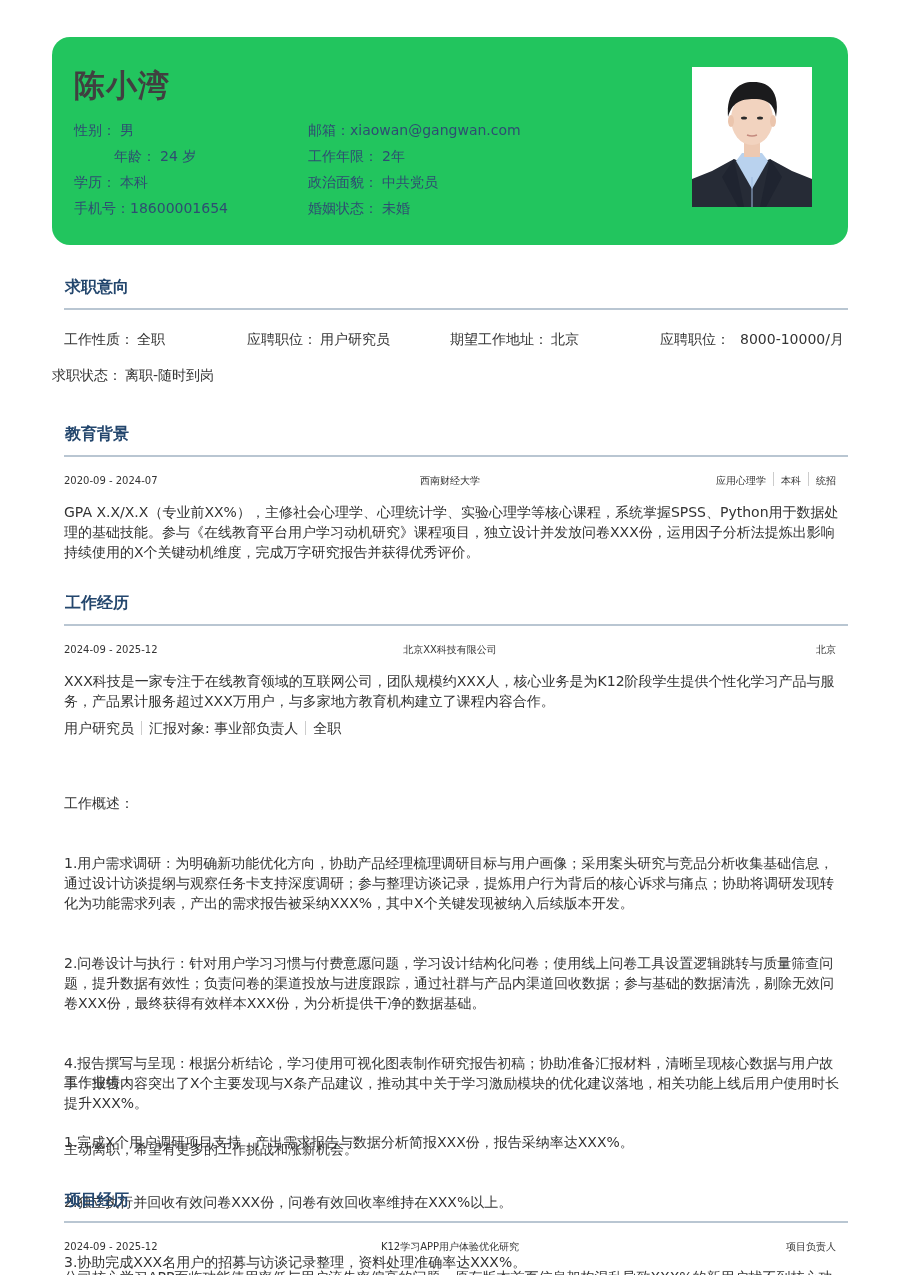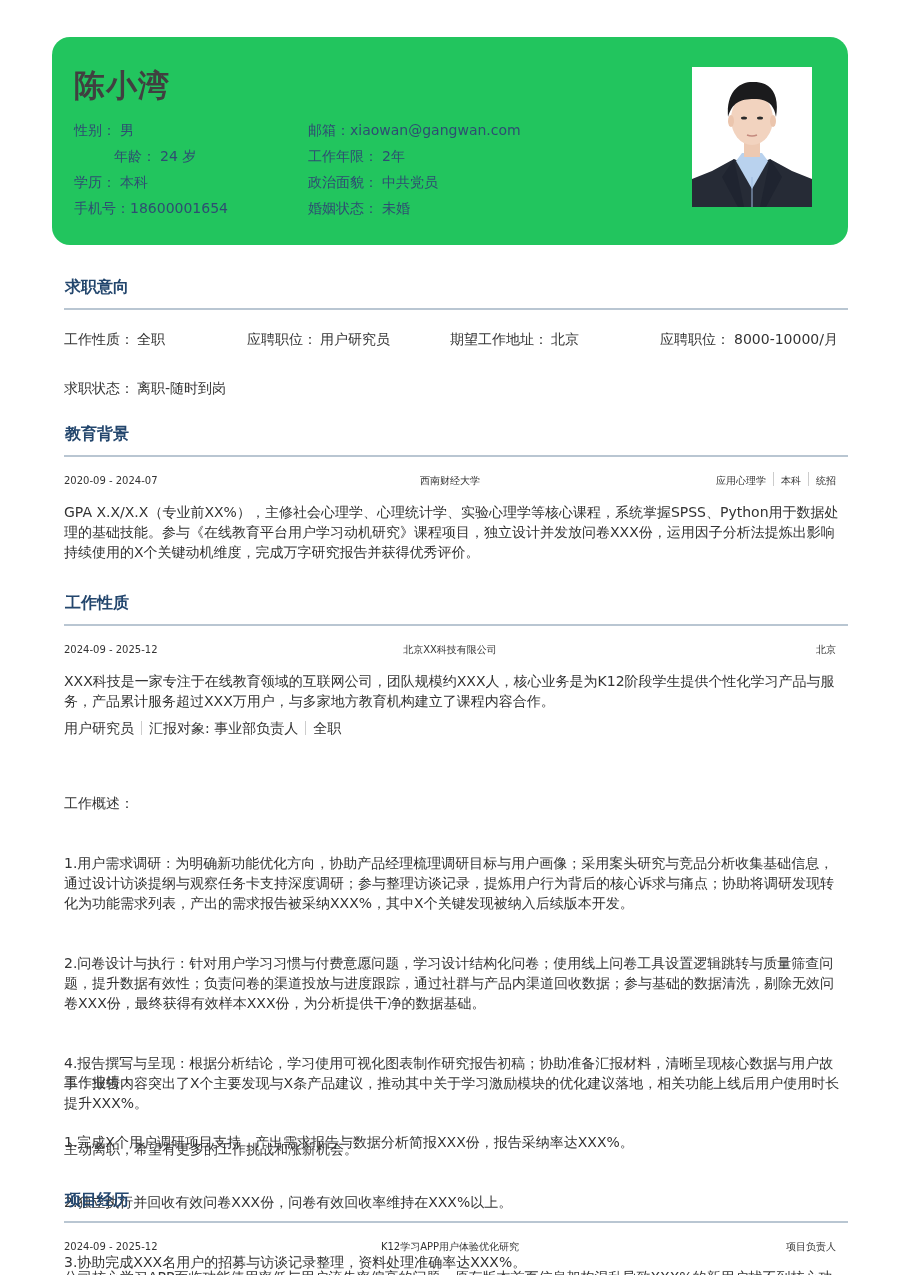--- a/index.html
+++ b/index.html
@@ -176,39 +176,39 @@
   <div class="txt" style="left:64px; top:329px;">
     <span>工作性质：</span><span style="margin-left:3px">全职</span>
   </div>
   <div class="txt" style="left:247px; top:329px;">
     <span>应聘职位：</span><span style="margin-left:3px">用户研究员</span>
   </div>
   <div class="txt" style="left:450px; top:329px;">
     <span>期望工作地址：</span><span style="margin-left:3px">北京</span>
   </div>
   <div class="txt" style="left:660px; top:329px;">
-    <span>应聘职位：</span><span style="margin-left:4px">8000-10000/月</span>
-  </div>
-  <div class="txt" style="left:64px; top:365px;margin-top:13px;">
+    <span>应聘职位：</span><span style="margin-left:10px">8000-10000/月</span>
+  </div>
+  <div class="txt" style="left:52px; top:365px;">
     <span>求职状态：</span><span style="margin-left:3px">离职-随时到岗</span>
   </div>
 
   <div class="section-title" style="top:424px;">教育背景</div>
   <div class="section-rule" style="top:455px;"></div>
 
   <div class="row-3" style="top:471px;">
     <span class="l">2020-09 - 2024-07</span>
     <span class="c">西南财经大学</span>
     <span class="r">
       <span>应用心理学</span><span class="sep"></span><span>本科</span><span class="sep"></span><span>统招</span>
     </span>
   </div>
   <div class="para" style="top:502px;">GPA X.X/X.X（专业前XX%），主修社会心理学、心理统计学、实验心理学等核心课程，系统掌握SPSS、Python用于数据处理的基础技能。参与《在线教育平台用户学习动机研究》课程项目，独立设计并发放问卷XXX份，运用因子分析法提炼出影响持续使用的X个关键动机维度，完成万字研究报告并获得优秀评价。</div>
 
-  <div class="section-title" style="top:593px;">工作性质</div>
+  <div class="section-title" style="top:593px;">工作经历</div>
   <div class="section-rule" style="top:624px;"></div>
 
   <div class="row-3" style="top:640px;">
     <span class="l">2024-09 - 2025-12</span>
     <span class="c">北京XX科技有限公司</span>
     <span class="r">北京</span>
   </div>
   <div class="para" style="top:671px;">XXX科技是一家专注于在线教育领域的互联网公司，团队规模约XXX人，核心业务是为K12阶段学生提供个性化学习产品与服务，产品累计服务超过XXX万用户，与多家地方教育机构建立了课程内容合作。</div>
 
   <div class="txt" style="left:64px; top:718px;">

